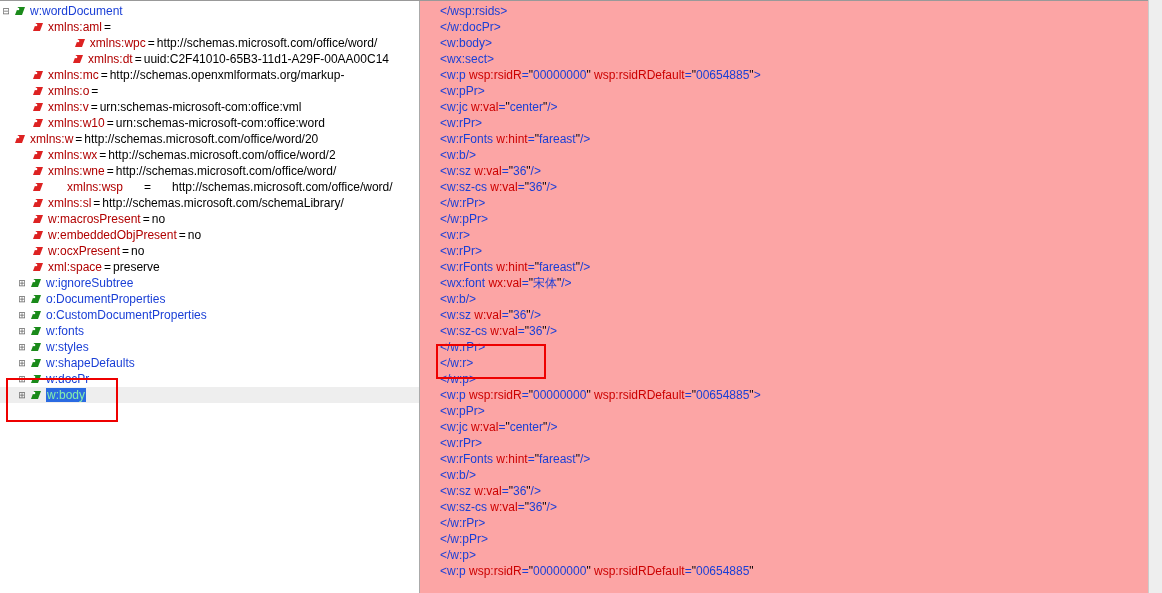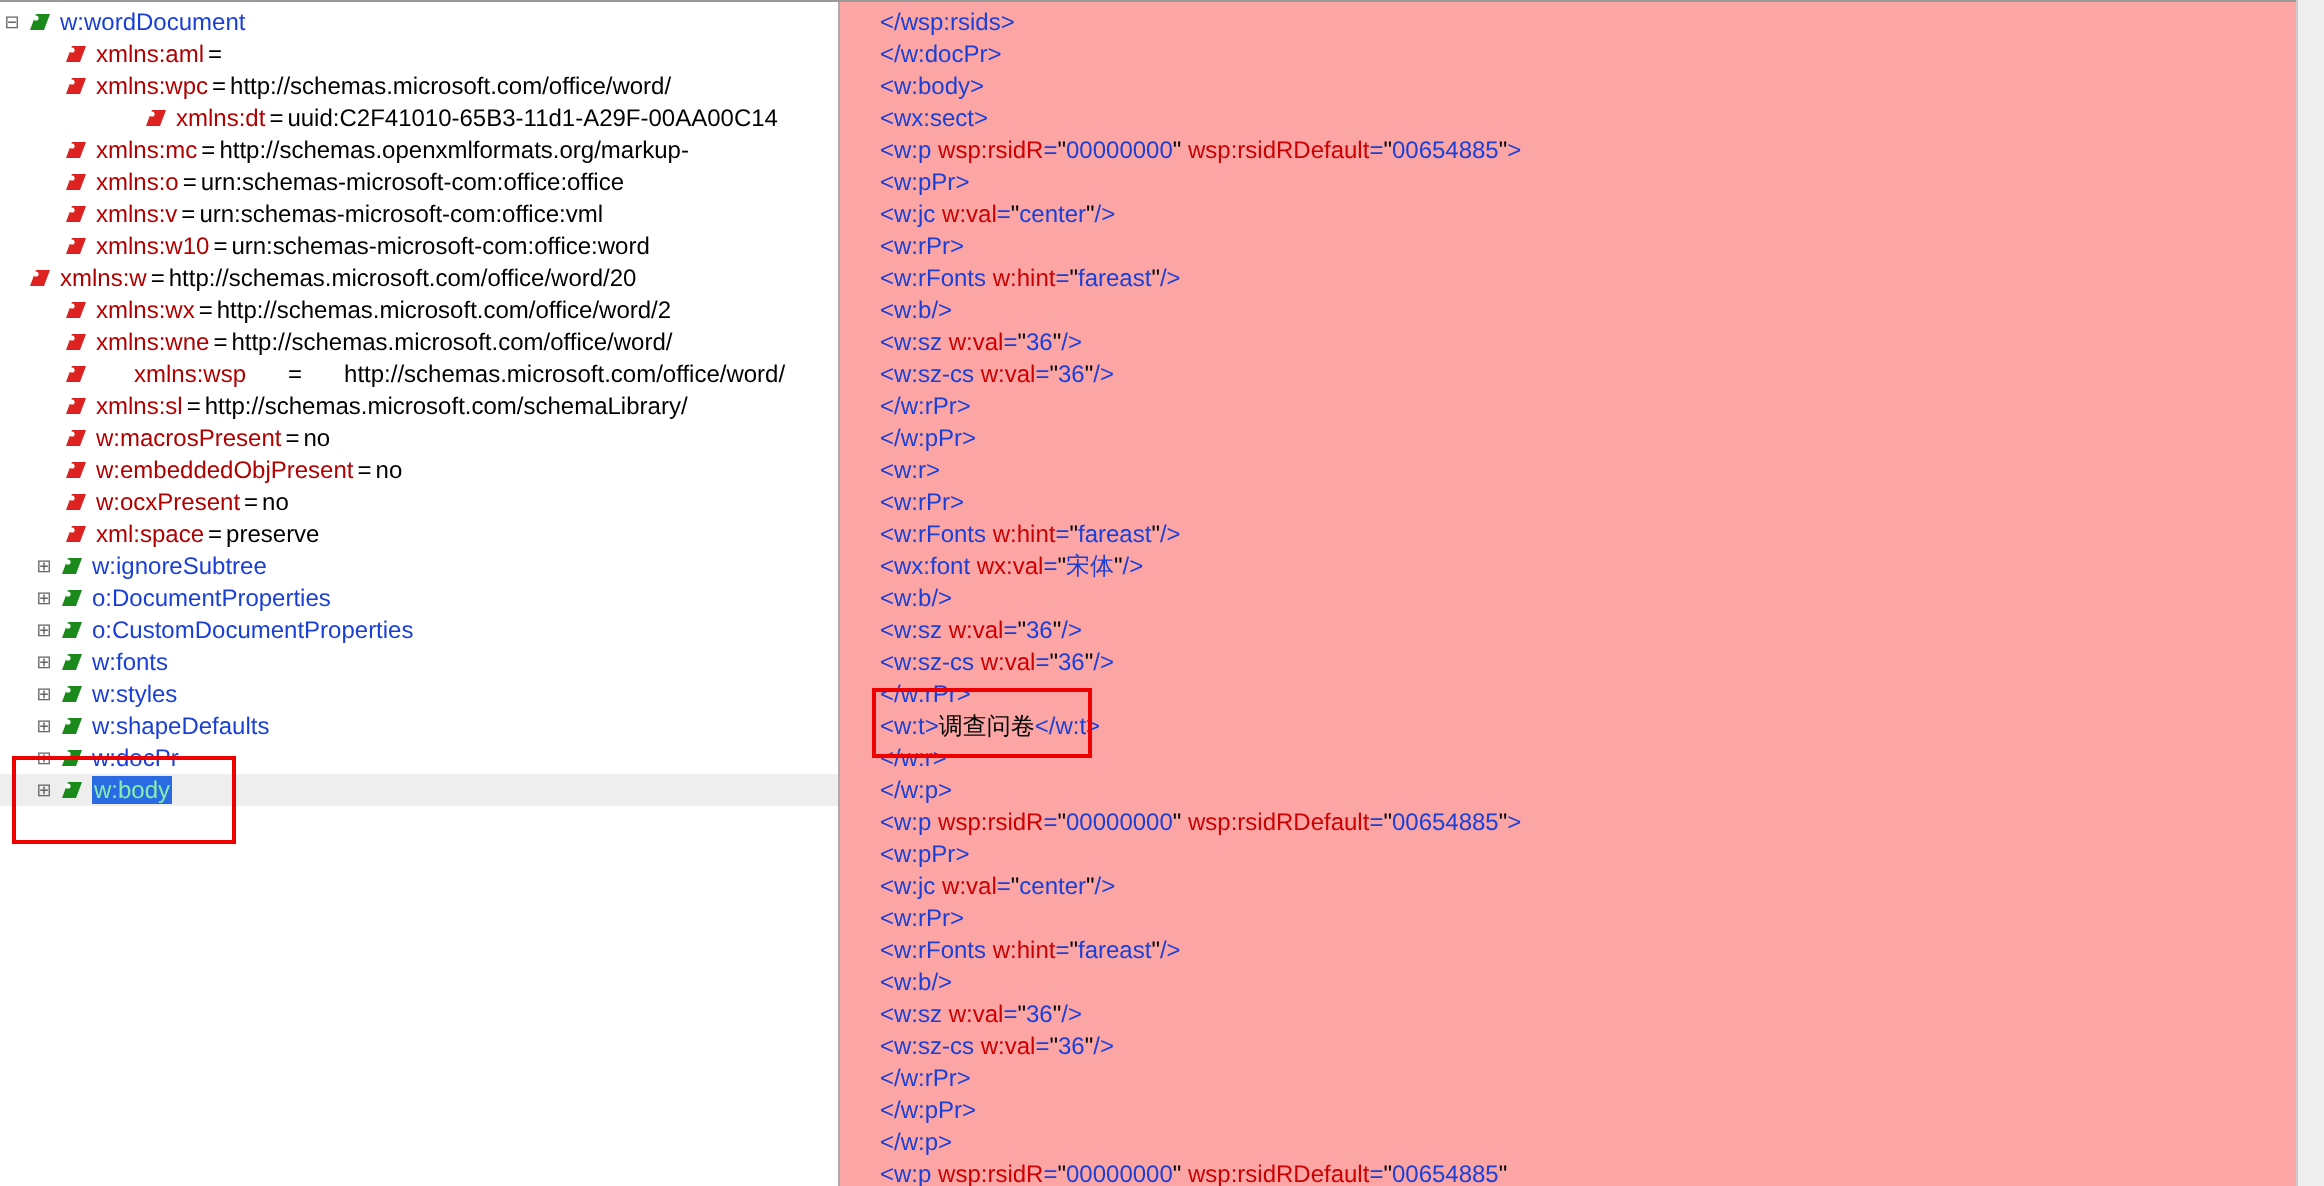--- a/index.html
+++ b/index.html
@@ -136,21 +136,21 @@
         <div class="tree-row" style="padding-left: 30px;">
           <span class="icon eye-attr">
             <svg width="14" height="12">
               <polygon points="5,2 12,2 9,10 2,10"></polygon>
               <circle cx="5" cy="4" r="1.3" fill="#fff"></circle>
             </svg>
           </span>
           <span class="attr-name">xmlns:aml</span>
           <span class="eq"> = </span>
         </div>
-        <div class="tree-row" style="padding-left: 30px;">
+        <div class="tree-row" style="padding-left: 30px; justify-content: center;">
           <span class="icon eye-attr">
             <svg width="14" height="12">
               <polygon points="5,2 12,2 9,10 2,10"></polygon>
               <circle cx="5" cy="4" r="1.3" fill="#fff"></circle>
             </svg>
           </span>
           <span class="attr-name">xmlns:wpc</span>
           <span class="eq"> = </span>
           <span class="attr-val">http://schemas.microsoft.com/office/word/</span>
         </div>
@@ -178,21 +178,20 @@
         </div>
         <div class="tree-row" style="padding-left: 30px;">
           <span class="icon eye-attr">
             <svg width="14" height="12">
               <polygon points="5,2 12,2 9,10 2,10"></polygon>
               <circle cx="5" cy="4" r="1.3" fill="#fff"></circle>
             </svg>
           </span>
           <span class="attr-name">xmlns:o</span>
           <span class="eq"> = </span>
-          <span class="attr-val">urn:schemas-microsoft-com:office:office</span>
         </div>
         <div class="tree-row" style="padding-left: 30px;">
           <span class="icon eye-attr">
             <svg width="14" height="12">
               <polygon points="5,2 12,2 9,10 2,10"></polygon>
               <circle cx="5" cy="4" r="1.3" fill="#fff"></circle>
             </svg>
           </span>
           <span class="attr-name">xmlns:v</span>
           <span class="eq"> = </span>
@@ -410,21 +409,20 @@
         <div class="code-line"><span class="tag">&lt;/w:rPr&gt;</span></div>
         <div class="code-line"><span class="tag">&lt;/w:pPr&gt;</span></div>
         <div class="code-line"><span class="tag">&lt;w:r</span><span class="tag">&gt;</span></div>
         <div class="code-line"><span class="tag">&lt;w:rPr</span><span class="tag">&gt;</span></div>
         <div class="code-line"><span class="tag">&lt;w:rFonts</span> <span class="attr">w:hint</span><span class="tag">=</span>"<span class="valq">fareast</span>"<span class="tag">/&gt;</span></div>
         <div class="code-line"><span class="tag">&lt;wx:font</span> <span class="attr">wx:val</span><span class="tag">=</span>"<span class="valq">宋体</span>"<span class="tag">/&gt;</span></div>
         <div class="code-line"><span class="tag">&lt;w:b</span><span class="tag">/&gt;</span></div>
         <div class="code-line"><span class="tag">&lt;w:sz</span> <span class="attr">w:val</span><span class="tag">=</span>"<span class="valq">36</span>"<span class="tag">/&gt;</span></div>
         <div class="code-line"><span class="tag">&lt;w:sz-cs</span> <span class="attr">w:val</span><span class="tag">=</span>"<span class="valq">36</span>"<span class="tag">/&gt;</span></div>
         <div class="code-line"><span class="tag">&lt;/w:rPr&gt;</span></div>
-        <div class="code-line"><span class="tag">&lt;w:t&gt;</span><span class="text">调查问卷</span><span class="tag">&lt;/w:t&gt;</span></div>
         <div class="code-line"><span class="tag">&lt;/w:r&gt;</span></div>
         <div class="code-line"><span class="tag">&lt;/w:p&gt;</span></div>
         <div class="code-line"><span class="tag">&lt;w:p</span> <span class="attr">wsp:rsidR</span><span class="tag">=</span>"<span class="valq">00000000</span>" <span class="attr">wsp:rsidRDefault</span><span class="tag">=</span>"<span class="valq">00654885</span>"<span class="tag">&gt;</span></div>
         <div class="code-line"><span class="tag">&lt;w:pPr</span><span class="tag">&gt;</span></div>
         <div class="code-line"><span class="tag">&lt;w:jc</span> <span class="attr">w:val</span><span class="tag">=</span>"<span class="valq">center</span>"<span class="tag">/&gt;</span></div>
         <div class="code-line"><span class="tag">&lt;w:rPr</span><span class="tag">&gt;</span></div>
         <div class="code-line"><span class="tag">&lt;w:rFonts</span> <span class="attr">w:hint</span><span class="tag">=</span>"<span class="valq">fareast</span>"<span class="tag">/&gt;</span></div>
         <div class="code-line"><span class="tag">&lt;w:b</span><span class="tag">/&gt;</span></div>
         <div class="code-line"><span class="tag">&lt;w:sz</span> <span class="attr">w:val</span><span class="tag">=</span>"<span class="valq">36</span>"<span class="tag">/&gt;</span></div>
         <div class="code-line"><span class="tag">&lt;w:sz-cs</span> <span class="attr">w:val</span><span class="tag">=</span>"<span class="valq">36</span>"<span class="tag">/&gt;</span></div>

